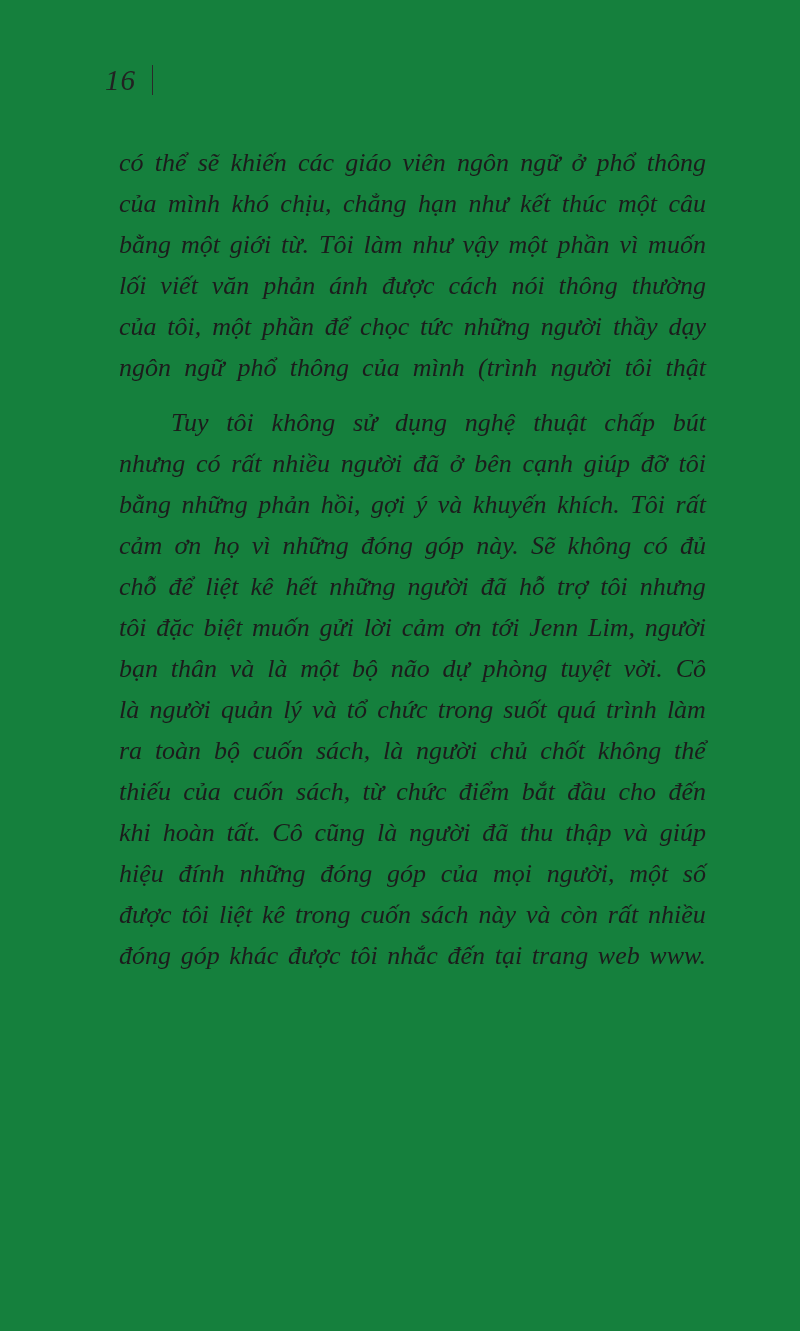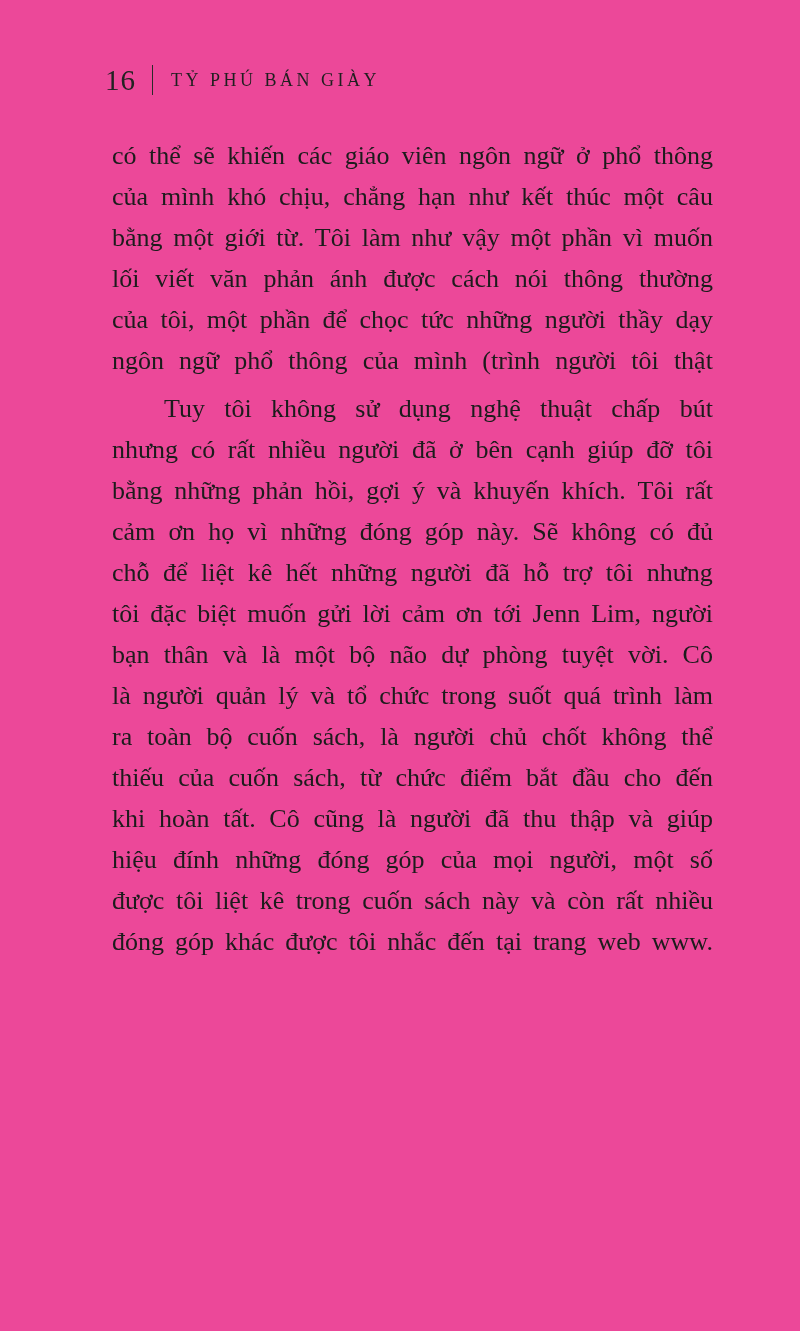--- a/index.html
+++ b/index.html
@@ -5,24 +5,25 @@
   html, body {
     margin: 0;
     padding: 0;
     background: #e9e9e9;
   }
   .page {
     position: relative;
     width: 800px;
     height: 1331px;
     margin: 0 auto;
-    background: #ec4899;
+    background: #15803d;
     color: #1c1c1c;
     font-family: "Liberation Serif", "DejaVu Serif", serif;
     overflow: hidden;
+    font-style: italic;
   }
   
   .running-header {
     position: absolute;
     left: 105px;
     top: 64px;
     display: flex;
     align-items: center;
     color: #222;
   }
@@ -43,21 +44,21 @@
     line-height: 32px;
     color: #1f1f1f;
   }
   
   .page-body {
     position: absolute;
     left: 105px;
     top: 134px;
     width: 615px;
   }
-  .paragraph { margin: 7px; }
+  .paragraph { margin: 14px; }
   .paragraph + .paragraph { margin-top: 6px; text-align: right; }
   .line {
     display: flex;
     justify-content: space-between;
     height: 41px;
     align-items: baseline;
     font-size: 26px;
     white-space: nowrap;
   }
   .line.last {
@@ -69,21 +70,20 @@
   }
 </style>
 </head>
 <body>
 
 <div class="page">
 
   <div class="running-header">
     <span class="page-number">16</span>
     <span class="header-divider"></span>
-    <span class="book-title">TỶ PHÚ BÁN GIÀY</span>
   </div>
 
   <div class="page-body">
 
   <div class="paragraph">
         <div class="line">
           <span>có</span>
           <span>thể</span>
           <span>sẽ</span>
           <span>khiến</span>

